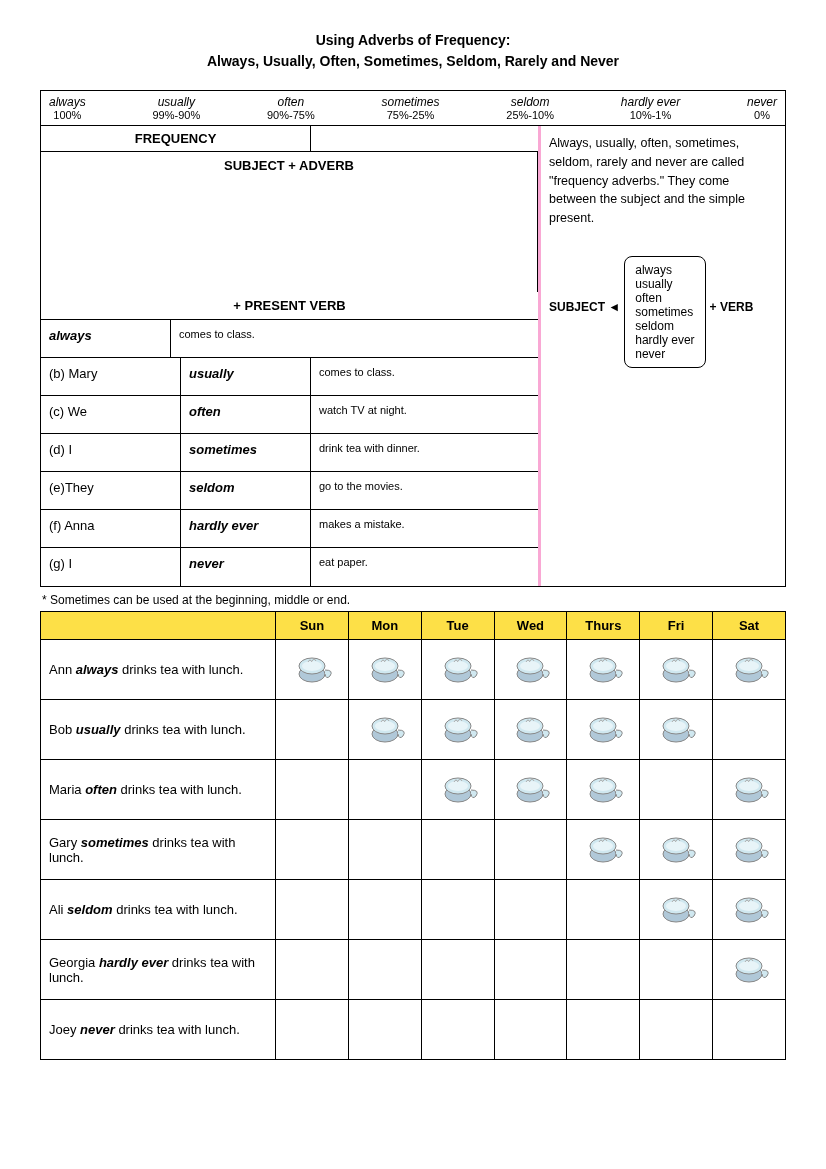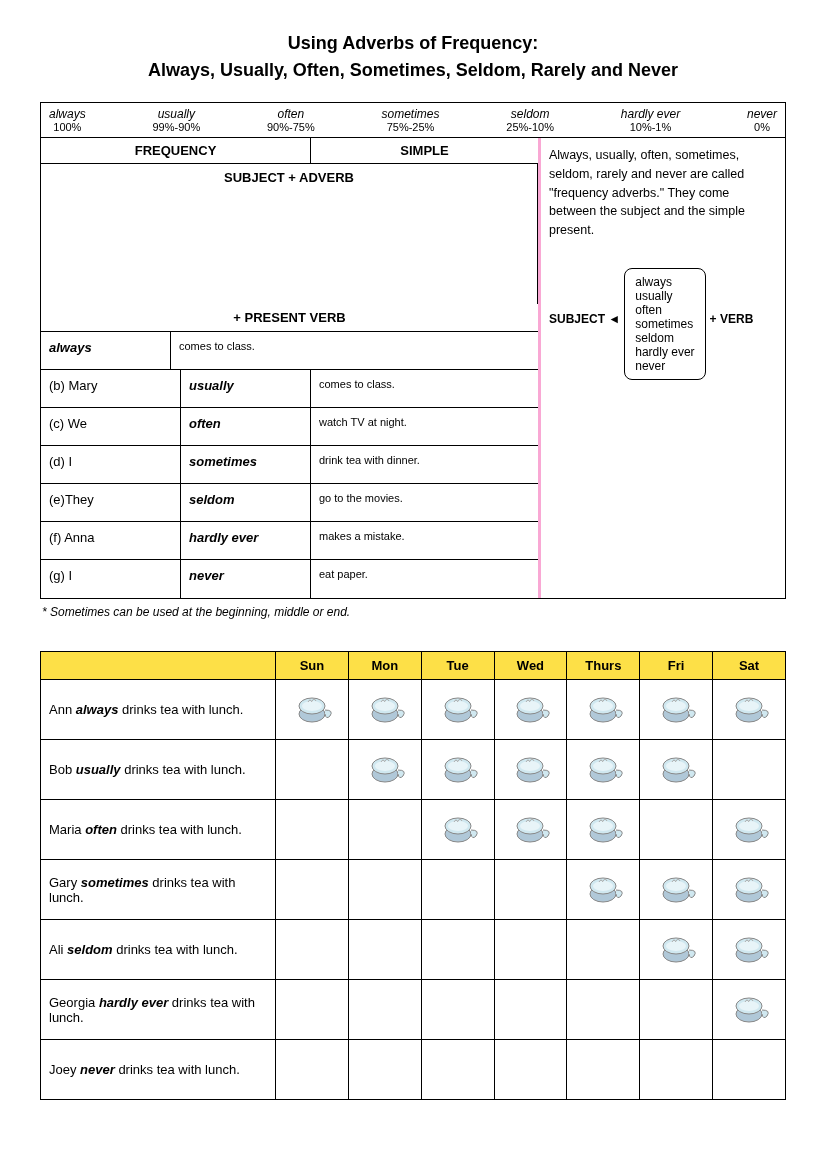--- a/index.html
+++ b/index.html
@@ -9,21 +9,21 @@
       font-size: 13px;
       width: 826px;
       min-height: 1169px;
       padding: 30px 40px;
       color: #000;
     }
 
     
     .page-title {
       text-align: center;
-      font-size: 18px;
+      font-size: 14px;
       font-weight: bold;
       margin-bottom: 18px;
       line-height: 1.5;
     }
 
     
     .freq-bar {
       display: flex;
       justify-content: space-between;
       border-top: 1px solid #000;
@@ -125,23 +125,22 @@
       border: 1px solid #000;
       border-radius: 8px;
       padding: 6px 10px;
       margin-top: 10px;
       font-size: 12px;
       display: inline-block;
       position: relative;
     }
 
     .footnote {
-      font-style: italic;
       font-size: 12px;
-      margin-bottom: 32px;
+      margin-bottom: 4px;
       padding-left: 2px;
     }
 
     
     .tea-table {
       width: 100%;
       border-collapse: collapse;
       border: 1px solid #000;
     }
     .tea-table th, .tea-table td {
@@ -204,21 +203,20 @@
     <div style="font-style:italic">never</div>
     <div class="pct">0%</div>
   </div>
 </div>
 
 <div class="main-table-wrapper">
   <div class="left-section">
 
     <div class="header-top-row">
       <div class="freq-label">FREQUENCY</div>
-      <div class="simple-label">SIMPLE</div>
     </div>
 
     <div class="header-row">
       <div class="col-subj">SUBJECT + ADVERB</div>
       <div class="col-verb">+ PRESENT VERB</div>
     </div>
 
     <div class="data-row">
       <div class="cell-adv">always</div>
       <div class="cell-verb">comes to class.</div>

